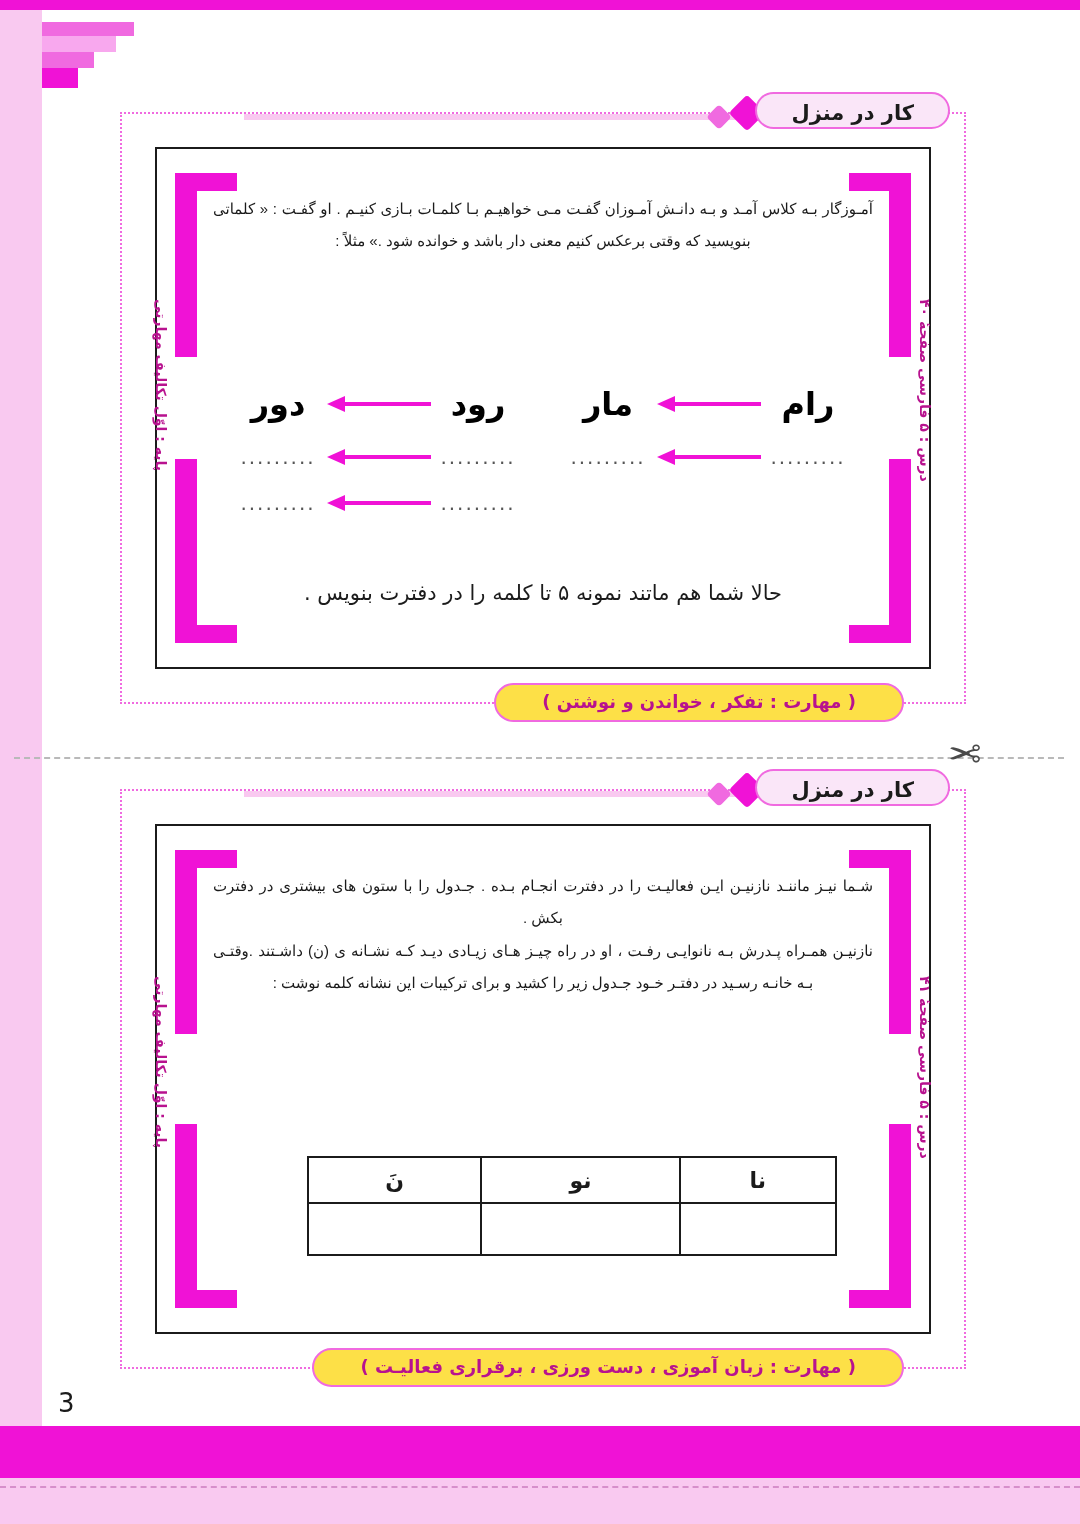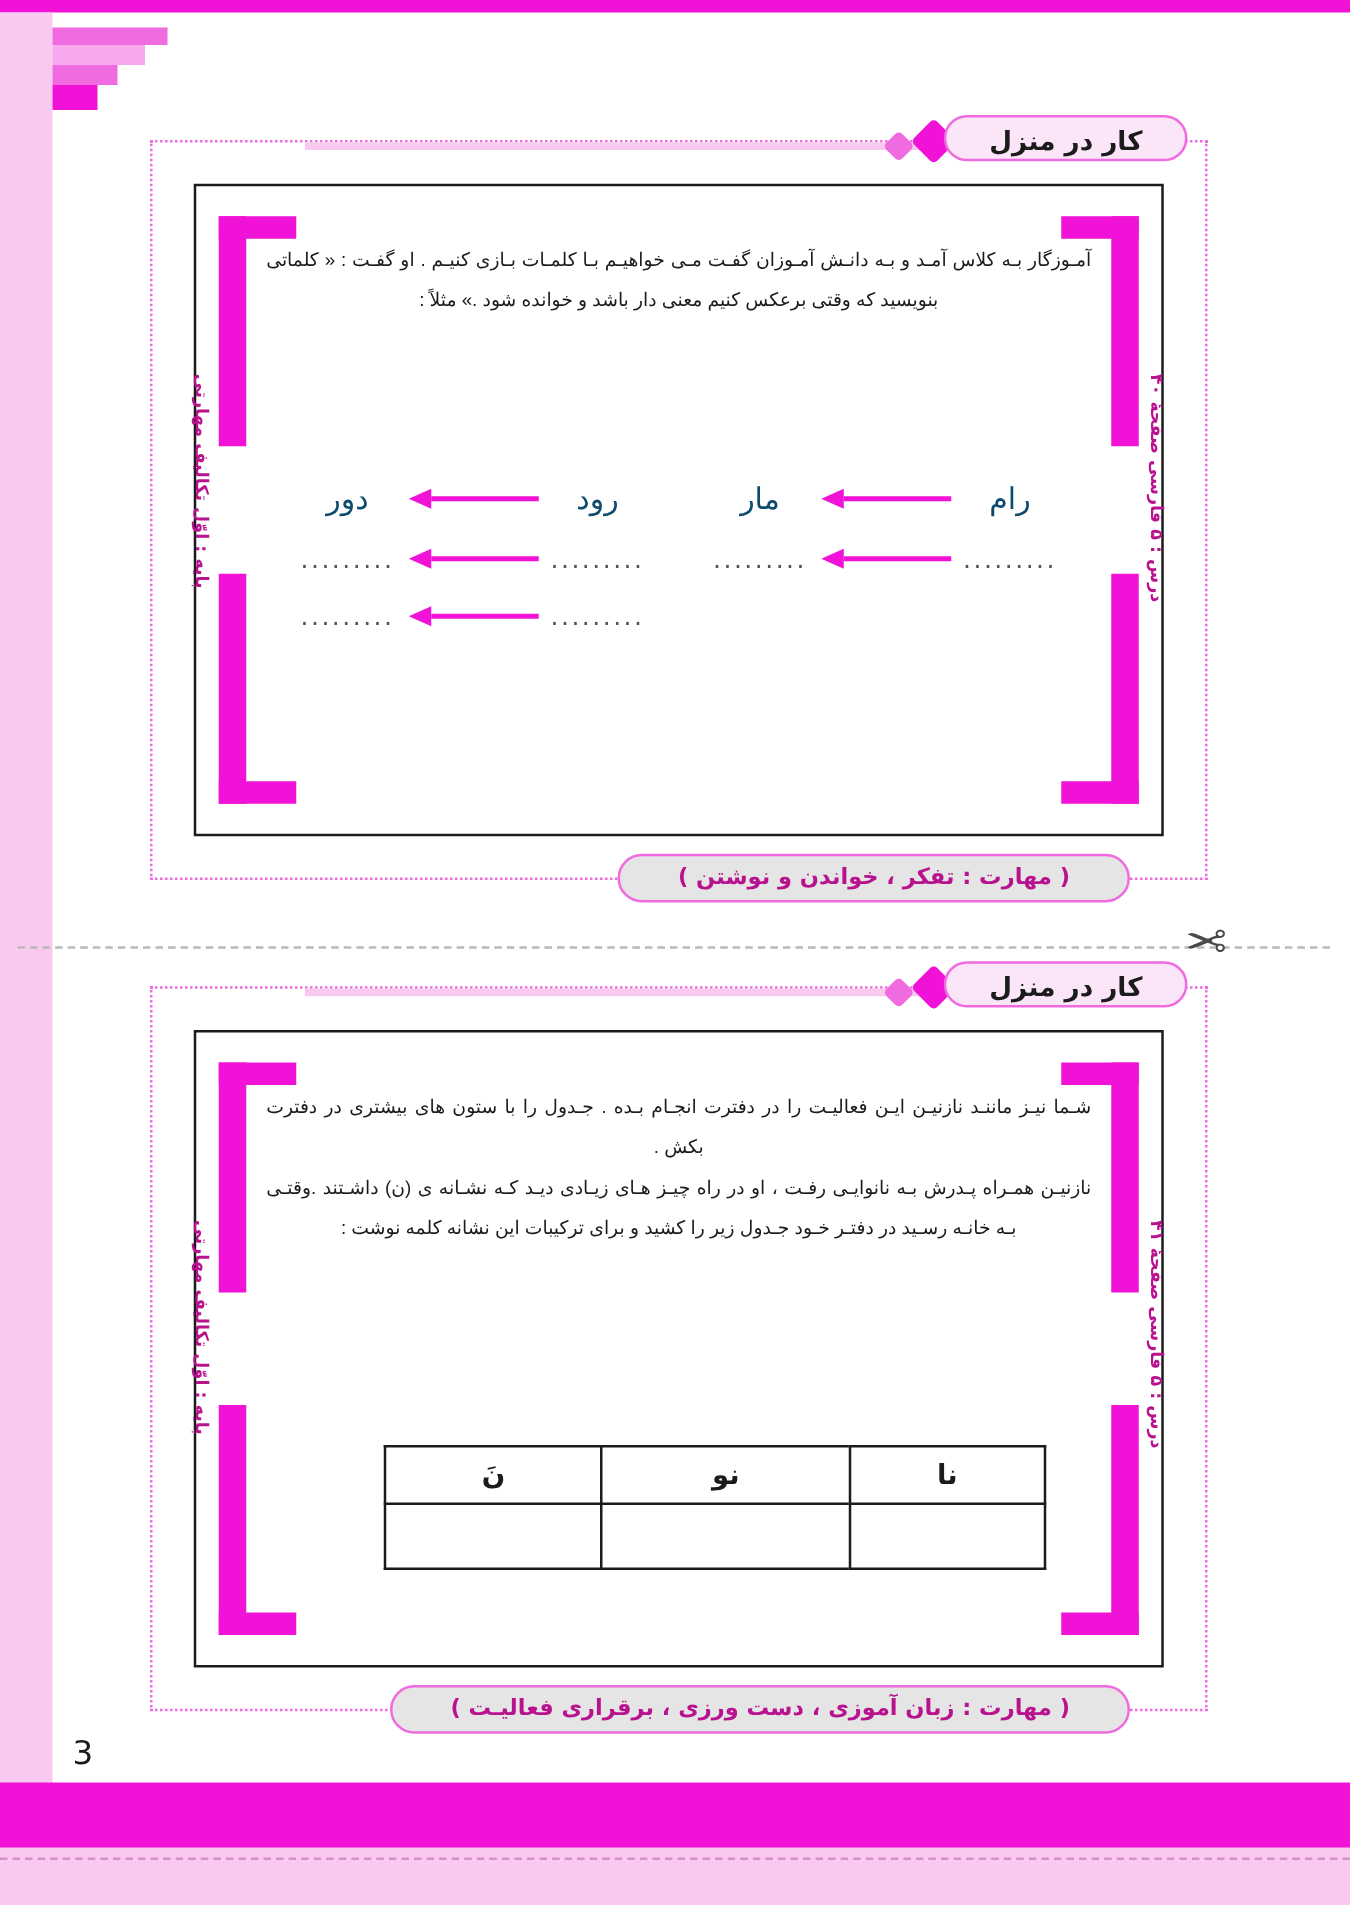--- a/index.html
+++ b/index.html
@@ -108,21 +108,21 @@
   .diamond {
     display: inline-block; width: 26px; height: 26px;
     background: #f012d6; transform: rotate(45deg); margin-left: 6px;
     border-radius: 4px;
   }
   .diamond.small { width: 18px; height: 18px; background:#f06ae0; }
 
   
   .footer-pill {
     position: absolute; bottom: -20px; right: 60px;
-    background: #e5e5e5;
+    background: #fde047;
     border: 2px solid #f06ae0;
     border-radius: 22px;
     padding: 6px 46px 8px 46px;
     font-size: 18px; font-weight: bold; color: #b8128f;
     white-space: nowrap;
     z-index: 5;
   }
 
   
   .side-label {
@@ -152,21 +152,21 @@
   .arrow-row {
     display: flex; justify-content: flex-start; align-items: center;
     gap: 0; margin-bottom: 22px;
   }
   .pair {
     display: flex; align-items: center; justify-content: center;
     width: 50%;
   }
   .pair .w {
     width: 90px; text-align: center;
-    font-size: 24px; font-weight: normal; color: #0c4a6e;
+    font-size: 32px; font-weight: bold; color: #000000;
   }
   .pair .w.dots {
     font-weight: normal; font-size: 20px; color: #555; letter-spacing: 2px;
   }
   .arrow {
     width: 110px; height: 20px; position: relative;
   }
   .arrow svg { display: block; }
 
   .closing {
@@ -284,20 +284,21 @@
             <svg width="110" height="20" viewBox="0 0 110 20">
                 <path d="M108 10 H22" stroke="#f012d6" stroke-width="4" fill="none"></path>
                 <path d="M22 2 L4 10 L22 18 Z" fill="#f012d6"></path>
               </svg>
           </div>
           <div class="w dots">.........</div>
         </div>
       </div>
     </div>
 
+    <div class="closing">حالا شما هم ماتند نمونه ۵ تا کلمه را در دفترت بنویس .</div>
   </div>
 
   <div class="footer-pill">( مهارت : تفکر ، خواندن و نوشتن )</div>
 </div>
 
 <div class="card two">
   <div class="header-rule"></div>
   <div class="header-diamonds">
     <span class="diamond"></span><span class="diamond small"></span>
   </div>

